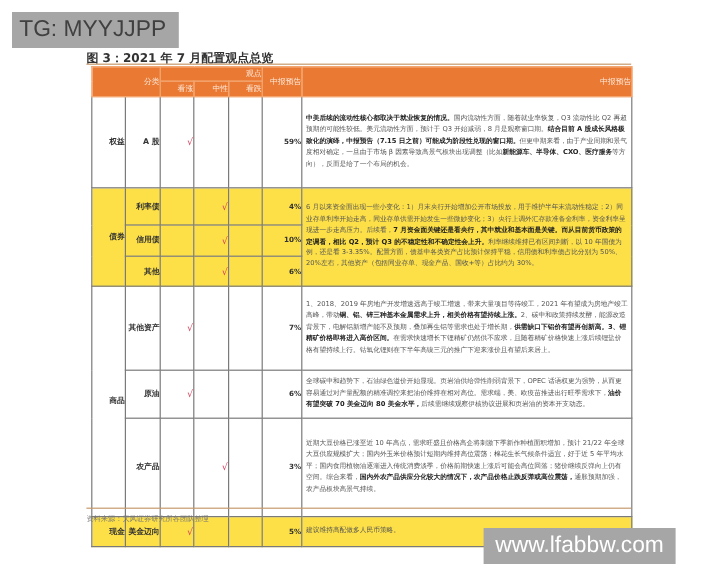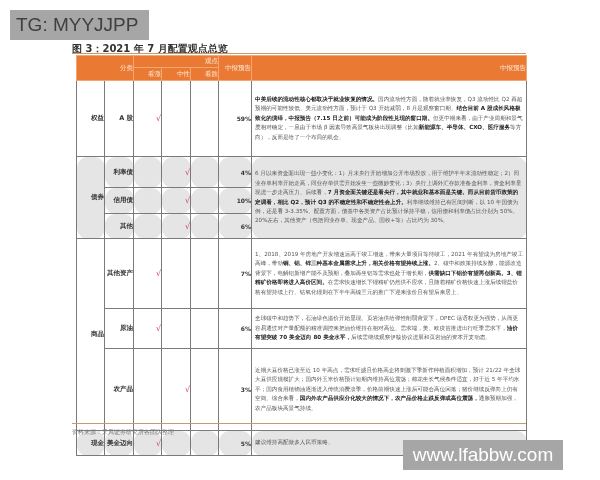--- a/index.html
+++ b/index.html
@@ -15,21 +15,21 @@
   .rule { position:absolute; left:72px; top:53px; width:454px; height:1px; background:#c69b6d; }
   table { position:absolute; left:76px; top:55px; border-collapse:collapse; table-layout:fixed;
           width:450px; font-size:6px; }
   td, th { border:1px solid #7a7a7a; padding:0; text-align:right; vertical-align:middle; }
   th { background:#ea7a33; color:#fde9dc; font-weight:normal; font-size:6.5px; border-color:#f3a66f; }
   .cat { font-weight:bold; font-size:6.5px; }
   .pct { font-weight:bold; font-size:6px; }
   .chk { color:#d9455f; font-size:8px; }
   .logic { text-align:left; padding:2px 3px; font-size:5.6px; line-height:9.4px; color:#555; }
   .logic b { color:#222; }
-  .pink td { background:#e5e5e5;border-radius:11px; }
+  .pink td { background:#fde047; }
   .bottom-rule { position:absolute; left:72px; top:423px; width:454px; height:1px; background:#c69b6d; }
   .source { position:absolute; left:72px; top:428px; font-size:6px; color:#777; }
 </style>
 </head>
 <body>
 
 <div class="wm1">TG: MYYJJPP</div>
 
 <div class="fig-title">图 3：2021 年 7 月配置观点总览</div>
 <div class="rule"></div>

